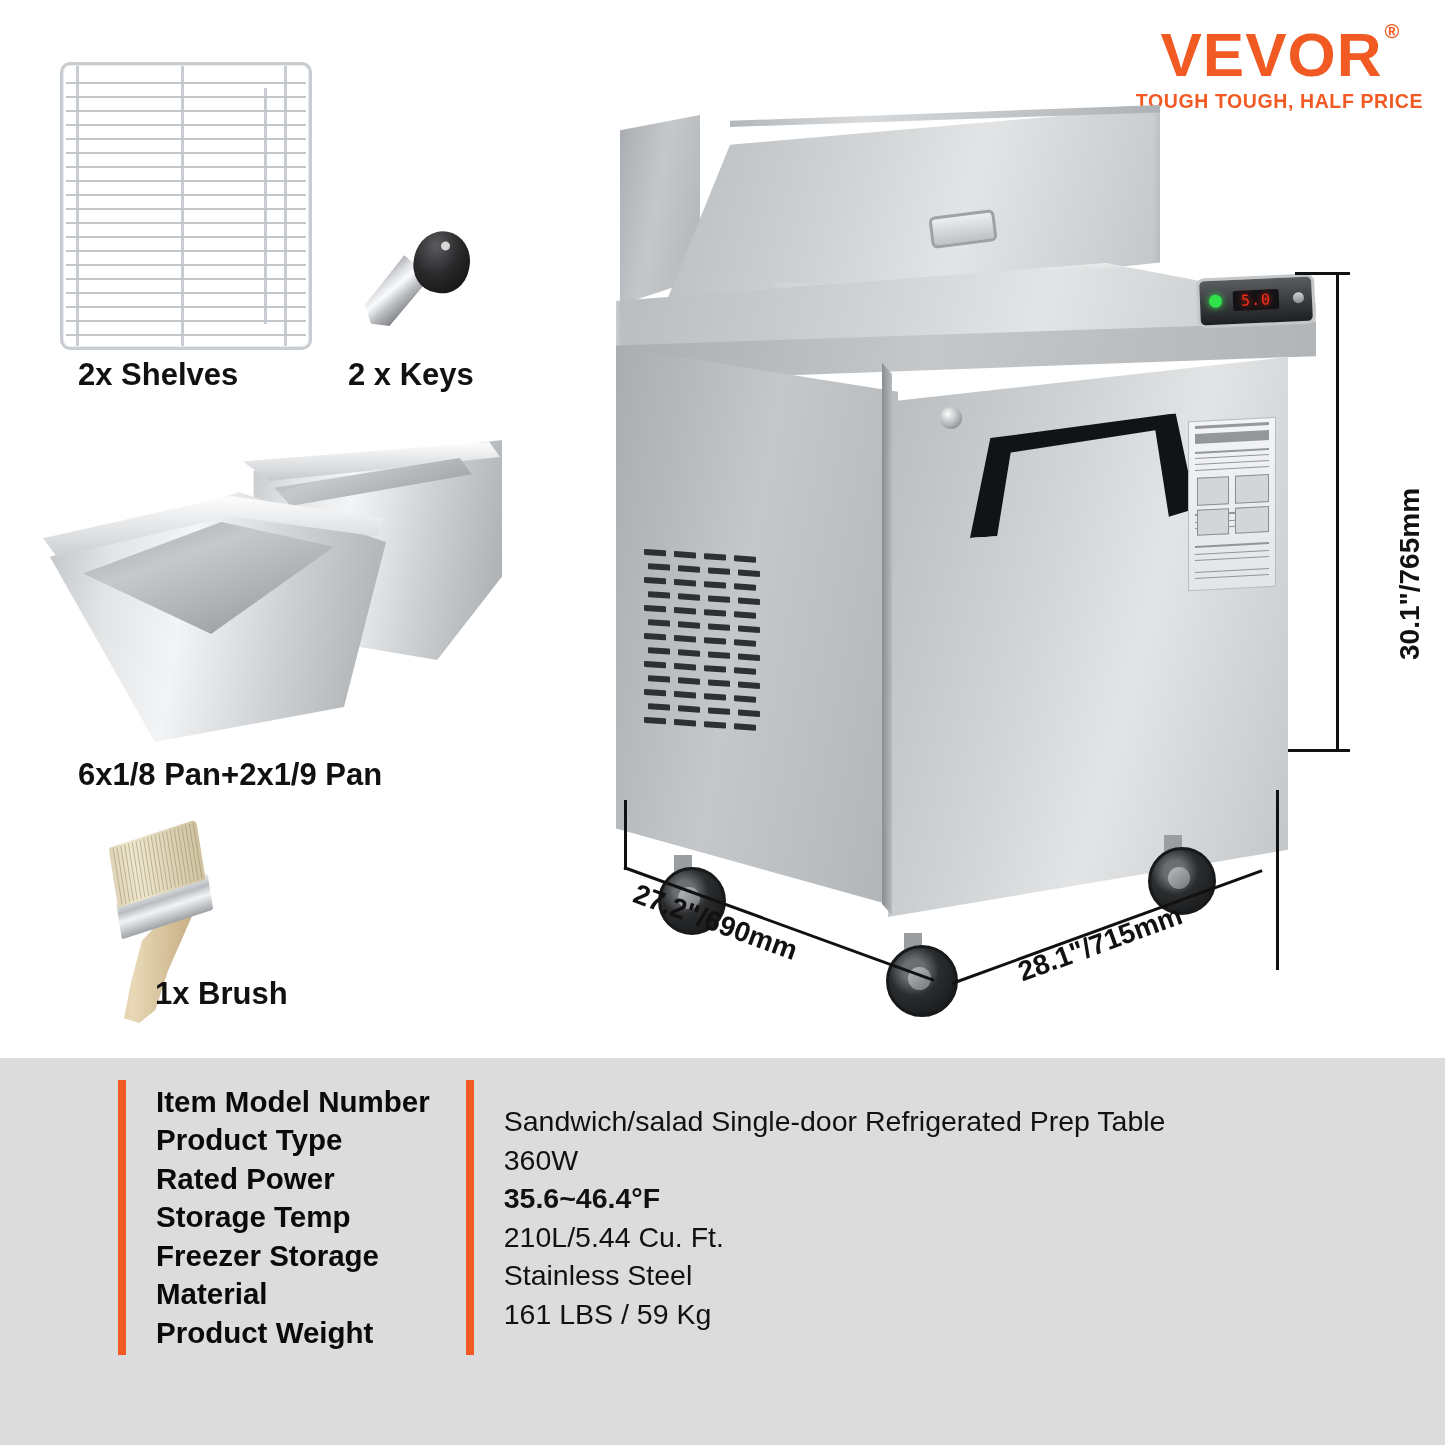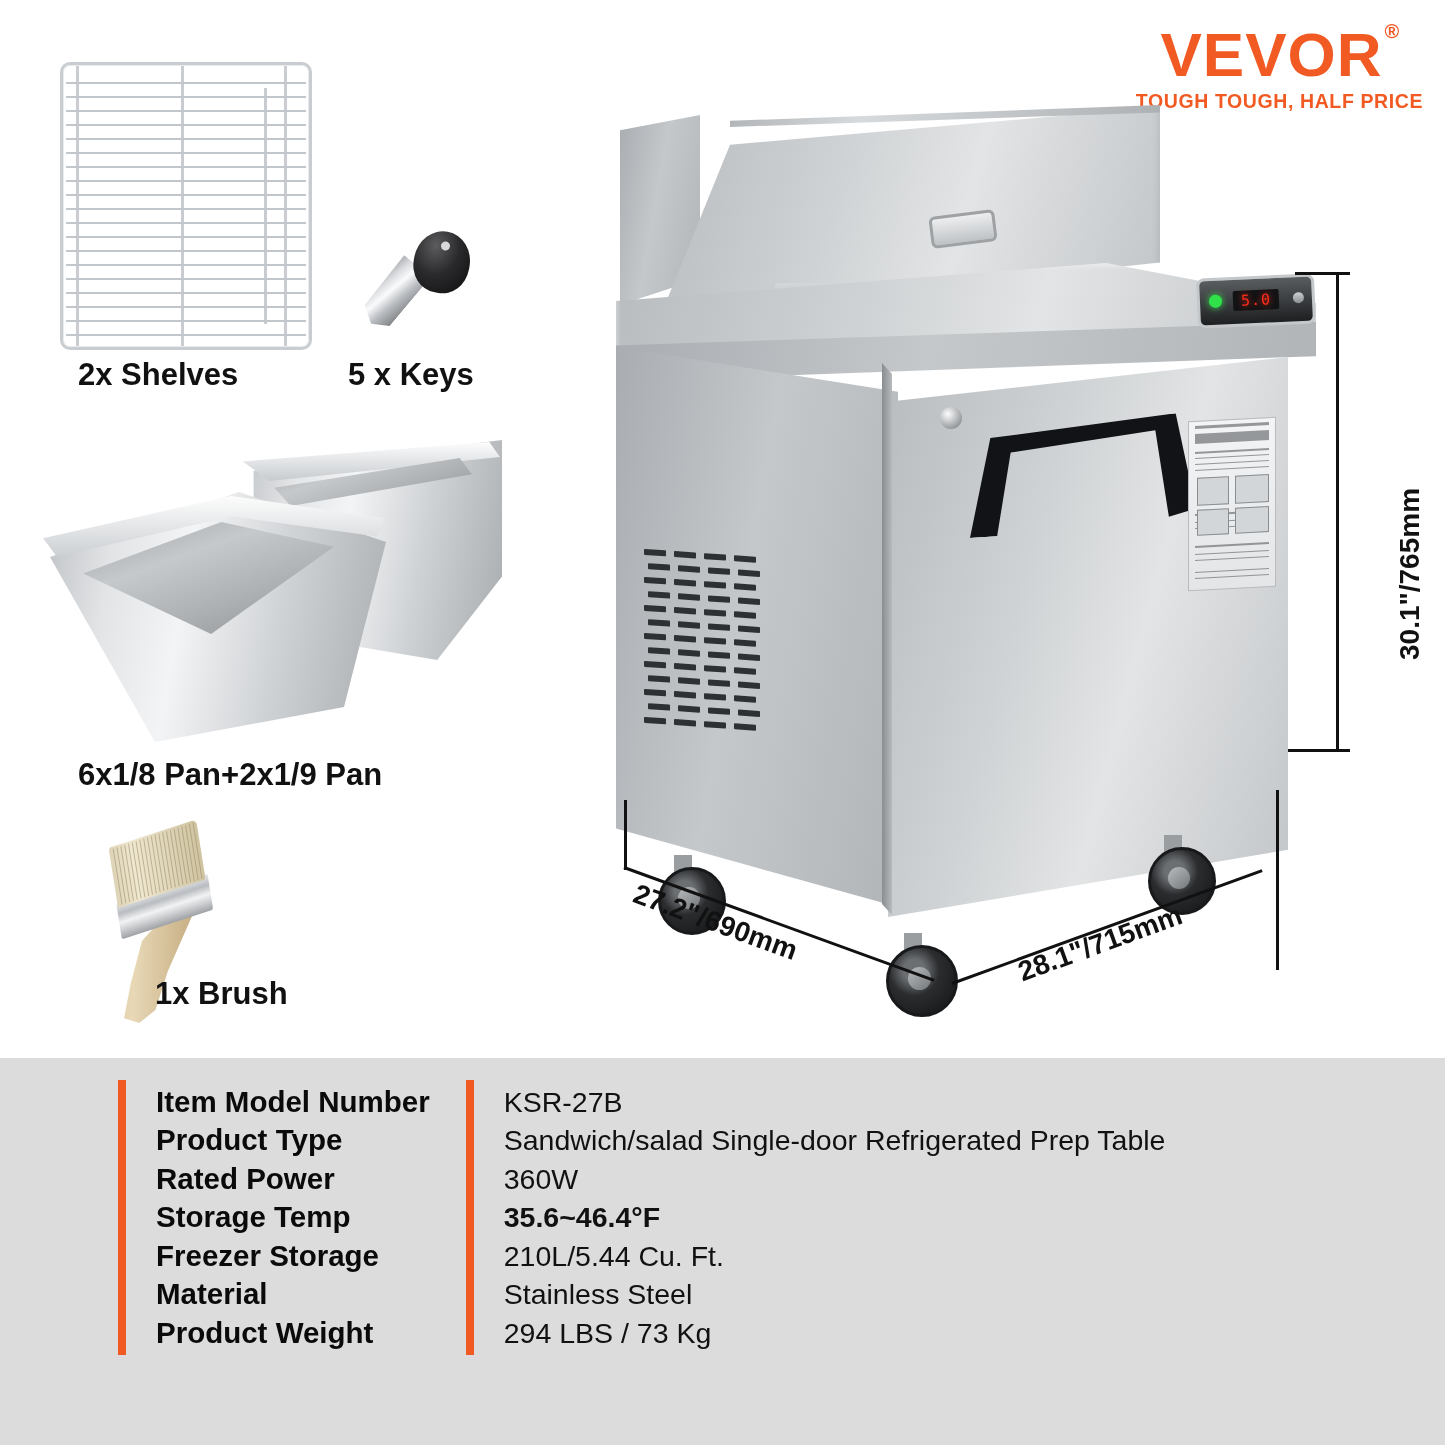--- a/index.html
+++ b/index.html
@@ -154,21 +154,21 @@
       <div class="wire" style="top: 258px;"></div>
       <div class="wire" style="top: 272px;"></div>
   </div>
   <div class="cap cap-shelves">2x Shelves</div>
 
   <div class="key">
     <div class="key-blade"></div>
     <div class="key-head"></div>
     <div class="key-hole"></div>
   </div>
-  <div class="cap cap-keys">5 x Keys</div>
+  <div class="cap cap-keys">2 x Keys</div>
 
   <div class="pan" style="left:232px;top:440px;width:270px;height:220px;">
     <div class="body" style="clip-path:polygon(8% 14%,100% 0,100% 62%,76% 100%,8% 86%);"></div>
     <div class="rim" style="left:0;top:2px;width:268px;height:54px;clip-path:polygon(4% 36%,96% 0,100% 28%,14% 72%);"></div>
     <div class="cavity" style="left:34px;top:18px;width:206px;height:48px;clip-path:polygon(4% 62%,94% 0,100% 34%,12% 100%);"></div>
   </div>
 
   <div class="pan" style="left:36px;top:492px;width:350px;height:250px;">
     <div class="body" style="clip-path:polygon(4% 26%,58% 0,100% 20%,88% 86%,34% 100%);"></div>
     <div class="rim" style="left:0;top:4px;width:348px;height:92px;clip-path:polygon(2% 46%,56% 0,100% 24%,98% 44%,56% 22%,6% 66%);"></div>
@@ -355,24 +355,23 @@
         <div class="spec-label">Item Model Number</div>
         <div class="spec-label">Product Type</div>
         <div class="spec-label">Rated Power</div>
         <div class="spec-label">Storage Temp</div>
         <div class="spec-label">Freezer Storage</div>
         <div class="spec-label">Material</div>
         <div class="spec-label">Product Weight</div>
       </div>
       <div class="bar" style="height:275px;margin-left:36px;"></div>
       <div class="col-values">
-        <div class="spec-value">KSR-27B</div>
         <div class="spec-value">Sandwich/salad Single-door Refrigerated Prep Table</div>
         <div class="spec-value">360W</div>
         <div class="spec-value em">35.6~46.4°F</div>
         <div class="spec-value">210L/5.44 Cu. Ft.</div>
         <div class="spec-value">Stainless Steel</div>
-        <div class="spec-value">294 LBS / 73 Kg</div>
+        <div class="spec-value">161 LBS / 59 Kg</div>
       </div>
     </div>
   </div>
 
 </div>
 
 </body></html>

